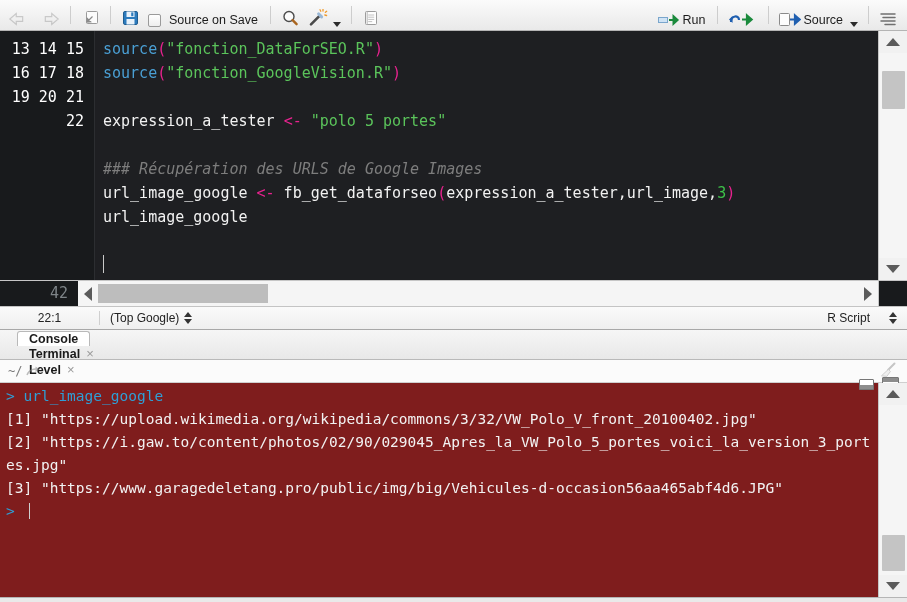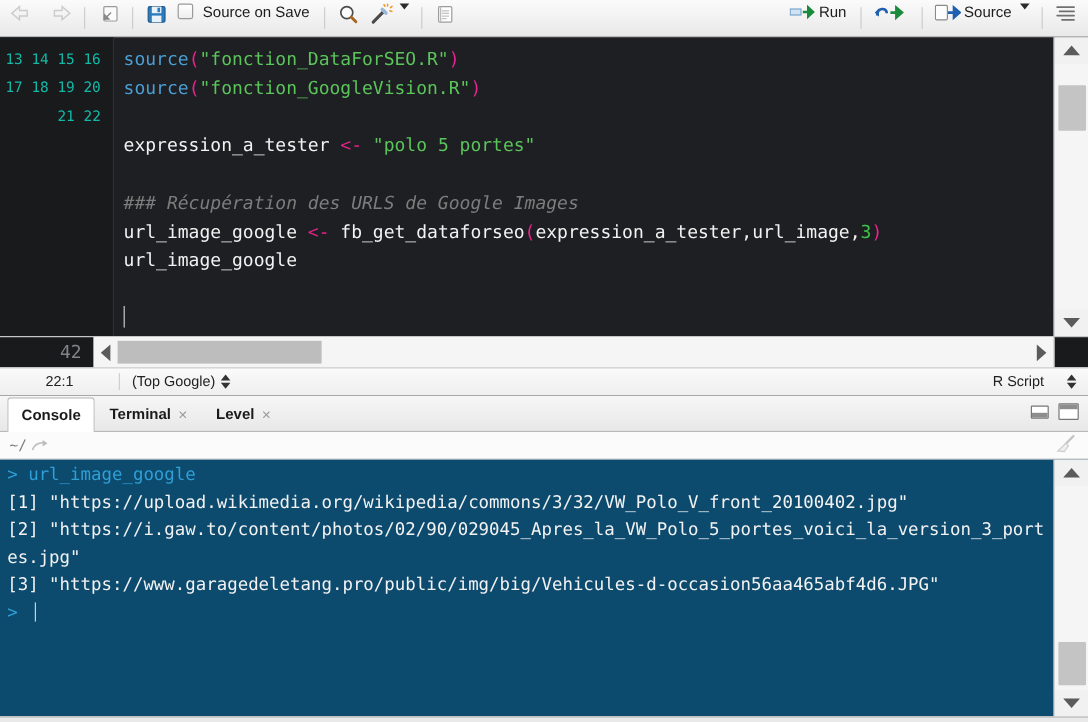--- a/index.html
+++ b/index.html
@@ -18,41 +18,41 @@
     height: 31px; min-height: 31px;
     background: linear-gradient(180deg,#fbfbfb 0%,#f1f1f1 55%,#e9e9e9 100%);
     border-bottom: 1px solid #b4b4b4;
     display: flex; align-items: center;
     padding: 0 6px 0 4px;
     position: relative;
   }
   .tb-left { display: flex; align-items: center; gap: 0px; }
   .tb-right { display: flex; align-items: center; margin-left: auto; gap: 0; }
   .tb-btn {
-    display: flex; align-items: flex-start; justify-content: center;
+    display: flex; align-items: flex-end; justify-content: center;
     height: 24px; padding: 0 4px; border-radius: 3px;
     cursor: default;
   }
   .tb-sep { width: 1px; height: 18px; background: #cdcdcd; margin: 0 6px; }
   .tb-label { font-size: 12.5px; color: #1c1c1c; padding: 0 2px; white-space: nowrap; }
   .nav-arrow { width: 22px; height: 16px; opacity: .38; }
   .chk {
     width: 13px; height: 13px; border: 1px solid #9a9a9a; border-radius: 2px;
     background: linear-gradient(180deg,#fff,#eee); margin-right: 6px;
   }
   .caret-dn {
     width: 0; height: 0; border-left: 4px solid transparent; border-right: 4px solid transparent;
     border-top: 5px solid #2b2b2b; margin-left: 5px;
   }
 
   
   .editor-wrap { flex: 1; display: flex; position: relative; background: #1e1f22; overflow: hidden; }
   .gutter {
-    width: 95px; background: #181a1c; color: #14b8a6;
-    font-family: "DejaVu Sans Mono", monospace; font-size: 12px;
+    width: 95px; background: #181a1c; color: #ffffff;
+    font-family: "DejaVu Sans Mono", monospace; font-size: 15px;
     text-align: right; padding: 6px 10px 0 0; line-height: 24px;
     user-select: none; border-right: 1px solid #2c2e31;
   }
   .code-area {
     flex: 1; position: relative; overflow: hidden;
     font-family: "DejaVu Sans Mono", monospace; font-size: 15px; line-height: 24px;
     color: #e6e6e6; padding: 6px 0 0 8px; white-space: pre;
   }
   .tok-fn   { color: #4a9fd4; }
   .tok-str  { color: #5bc45b; }
@@ -103,22 +103,23 @@
   .st-type { margin-left: auto; padding-right: 10px; display:flex; align-items:center; gap:19px; }
   .updown { display:inline-flex; flex-direction:column; gap:2px; }
   .updown i { display:block; width:0;height:0;border-left:4px solid transparent;border-right:4px solid transparent; }
   .updown i.u { border-bottom:5px solid #333; }
   .updown i.d { border-top:5px solid #333; }
 
   
   .console-pane { flex: 1; display: flex; flex-direction: column; background: #fff; }
   .tabbar {
     height: 30px; min-height: 30px; background: linear-gradient(180deg,#f6f6f6,#e8e8e8);
-    border-bottom: 1px solid #b9b9b9; display: flex; align-items: center; padding-left: 6px;
+    border-bottom: 1px solid #b9b9b9; display: flex; align-items: flex-start; padding-left: 17px;
     position: relative;
+    flex-direction: column;
   }
   .tab {
     height: 29px; display: flex; align-items: center; gap: 6px;
     padding: 0 11px; font-size: 12.5px; color: #1a1a1a; font-weight: bold;
     border: 1px solid transparent; border-bottom: none;
   }
   .tab.active { background: #ffffff; border-color: #b9b9b9; border-radius: 3px 3px 0 0; position: relative; top: 1px; }
   .tab .x { color: #9a9a9a; font-size: 13px; font-weight: normal; }
   .pane-ctrls { margin-left: auto; display: flex; align-items: center; gap: 8px; padding: 0 8px 3px 0; }
   .ic-min { width: 15px; height: 11px; border: 1px solid #777; border-radius: 1px; background: #fff; position: relative; }
@@ -126,21 +127,21 @@
   .ic-max { width: 17px; height: 14px; border: 1px solid #777; border-radius: 1px; background: #fff; position: relative; }
   .ic-max::after { content:""; position:absolute; left:0; right:0; top:0; height:4px; background:#8d8d8d; }
 
   .pathbar {
     height: 23px; min-height:23px; background: #fbfbfb; border-bottom: 1px solid #cfcfcf;
     display: flex; align-items: center; padding: 0 8px; font-size: 12px; color: #7a7a7a;
     font-family: "DejaVu Sans Mono", monospace;
   }
   .broom { margin-left: auto; opacity: .55; }
 
-  .console-body { flex: 1; display: flex; background: #0c4a6e; overflow: hidden; }
+  .console-body { flex: 1; display: flex; background: #7f1d1d; overflow: hidden; }
   .console-text {
     flex: 1; font-family: "DejaVu Sans Mono", monospace; font-size: 14.5px;
     line-height: 23px; color: #f0f0f0; padding: 2px 0 0 6px; white-space: pre-wrap;
     word-break: break-all; overflow: hidden;
   }
   .cons-prompt { color: #2f9fd6; }
   .cons-cmd { color: #2f9fd6; }
   .cons-out { color: #f2f2f2; }
   .cons-caret { display:inline-block; width:1px; height:16px; background:#cfcfcf; vertical-align:-3px; margin-left:6px; }
   .bottom-edge { height: 5px; background: #e9e9e9; border-top: 1px solid #b5b5b5; }

